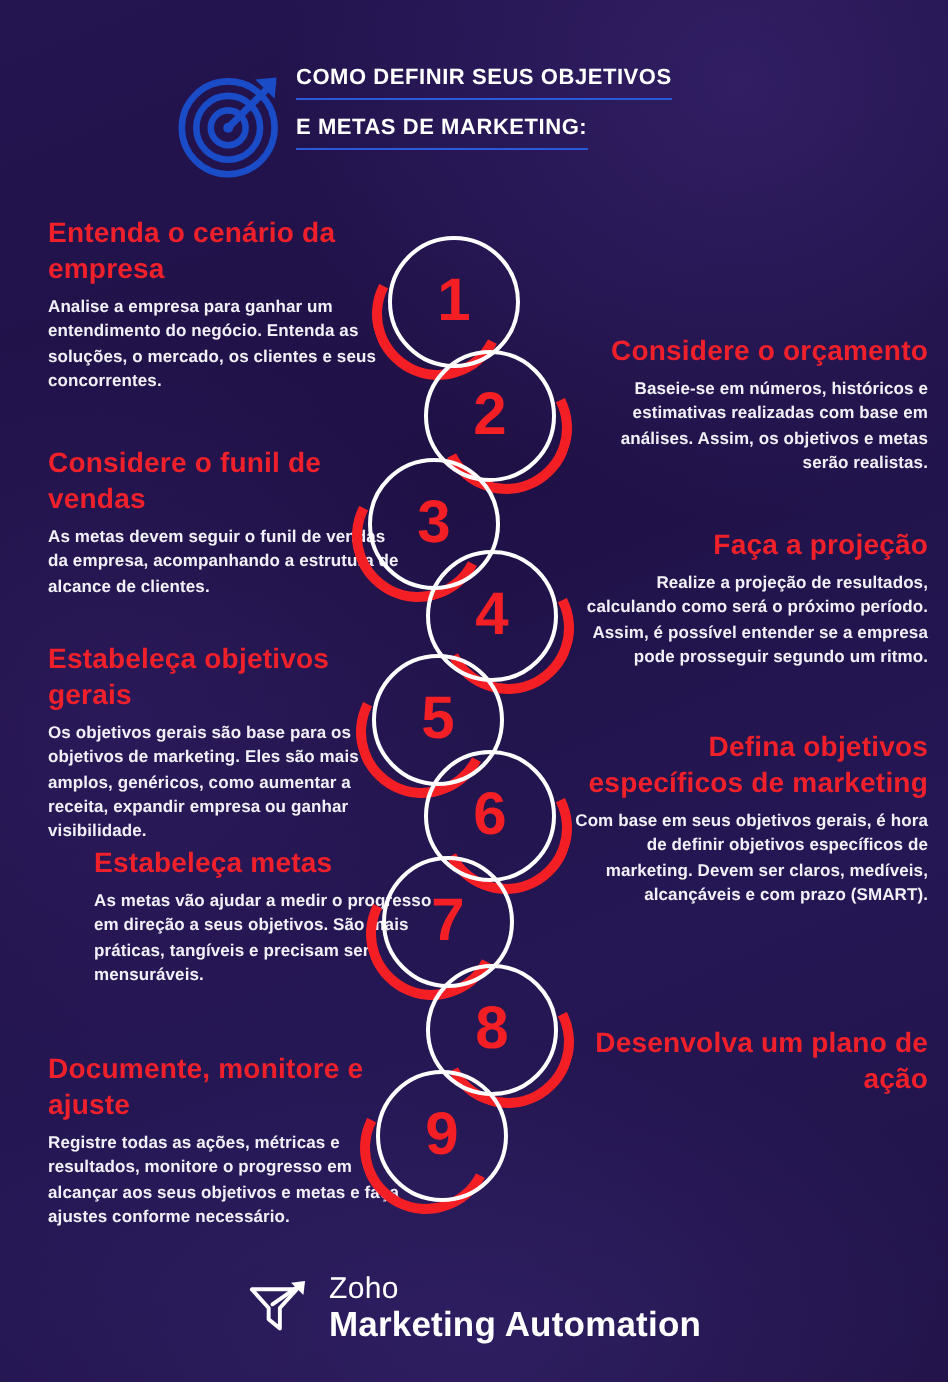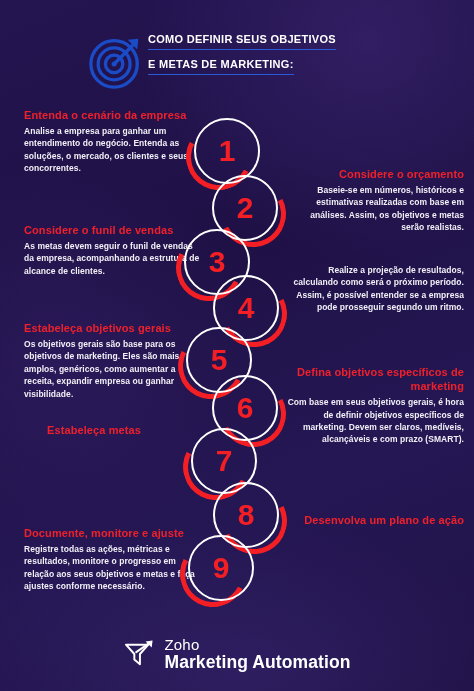--- a/index.html
+++ b/index.html
@@ -95,21 +95,21 @@
     line-height:1;
   }
   .odd .num{ left:8px; }
 
   .txt{ position:absolute; width:178px; }
   .txt.left { text-align:left; }
   .txt.right{ text-align:right; }
 
   .step-title{
     color:#f0202b;
-    font-size:11px;
+    font-size:14px;
     font-weight:bold;
     line-height:1.28;
     margin-bottom:3px;
     letter-spacing:.1px;
   }
   .step-body{
     color:#f2f0f7;
     font-size:8.5px;
     font-weight:bold;
     line-height:1.46;
@@ -193,20 +193,21 @@
       </div>
     </div>
 
     <div class="step">
       <div class="circle-wrap even" style="left:213px; top:172px;">
         <div class="arc"></div>
         <div class="ring"></div>
         <div class="num">4</div>
       </div>
       <div class="txt right" style="left:286px; top:161px;">
+        <div class="step-title">Faça a projeção</div>
         <div class="step-body">Realize a projeção de resultados, calculando como será o próximo período. Assim, é possível entender se a empresa pode prosseguir segundo um ritmo.</div>
       </div>
     </div>
 
     <div class="step">
       <div class="circle-wrap odd" style="left:178px; top:224px;">
         <div class="arc"></div>
         <div class="ring"></div>
         <div class="num">5</div>
       </div>
@@ -229,20 +230,21 @@
     </div>
 
     <div class="step">
       <div class="circle-wrap odd" style="left:183px; top:325px;">
         <div class="arc"></div>
         <div class="ring"></div>
         <div class="num">7</div>
       </div>
       <div class="txt left" style="left:24px; top:320px;margin-left:23px;">
         <div class="step-title">Estabeleça metas</div>
+        <div class="step-body">As metas vão ajudar a medir o progresso em direção a seus objetivos. São mais práticas, tangíveis e precisam ser mensuráveis.</div>
       </div>
     </div>
 
     <div class="step">
       <div class="circle-wrap even" style="left:213px; top:379px;">
         <div class="arc"></div>
         <div class="ring"></div>
         <div class="num">8</div>
       </div>
       <div class="txt right" style="left:286px; top:370px;margin-top:40px;">
@@ -251,21 +253,21 @@
     </div>
 
     <div class="step">
       <div class="circle-wrap odd" style="left:180px; top:432px;">
         <div class="arc"></div>
         <div class="ring"></div>
         <div class="num">9</div>
       </div>
       <div class="txt left" style="left:24px; top:423px;">
         <div class="step-title">Documente, monitore e ajuste</div>
-        <div class="step-body">Registre todas as ações, métricas e resultados, monitore o progresso em relação aos seus objetivos e metas e faça ajustes conforme necessário.</div>
+        <div class="step-body">Registre todas as ações, métricas e resultados, monitore o progresso em alcançar aos seus objetivos e metas e faça ajustes conforme necessário.</div>
       </div>
     </div>
 
   </div>
 
   <div class="footer">
     <svg class="funnel-icon" viewBox="0 0 34 30">
       <path d="M3 5 L27 5 L18 15 L18 26 L12 21 L12 15 Z" fill="none" stroke="#ffffff" stroke-width="2.1" stroke-linejoin="round"></path>
       <path d="M14 13 L30 2" stroke="#ffffff" stroke-width="2.1" stroke-linecap="round"></path>
       <path d="M24 1.5 L31.5 0.6 L30.6 8 Z" fill="#ffffff"></path>

